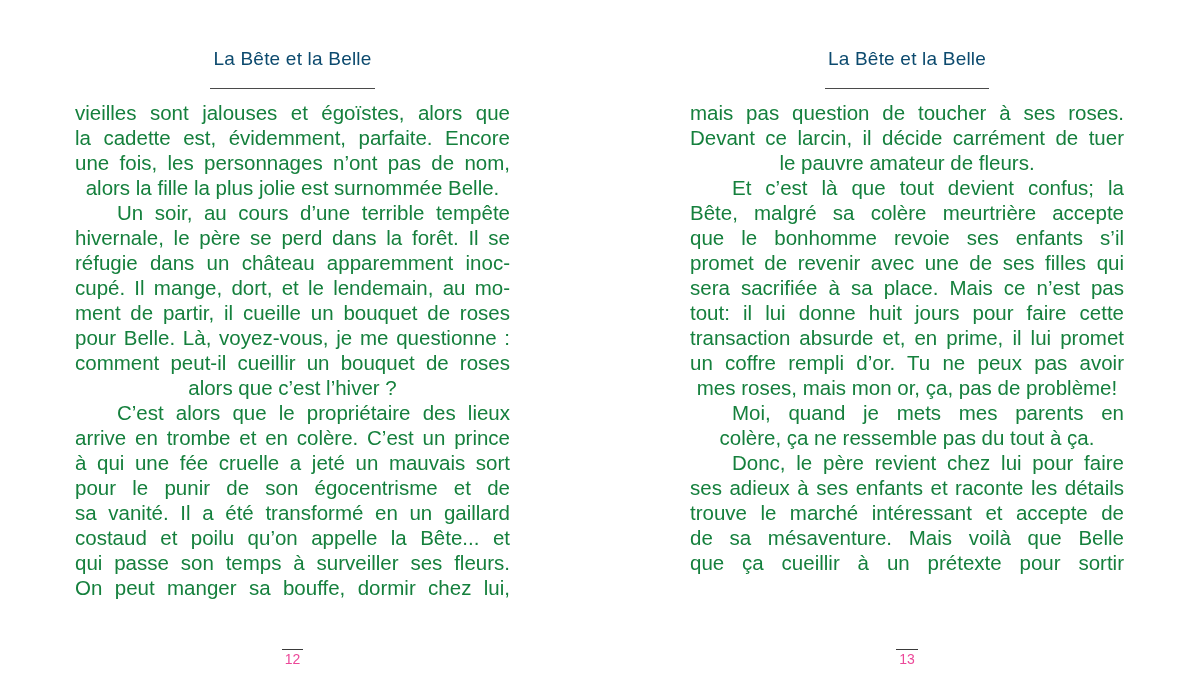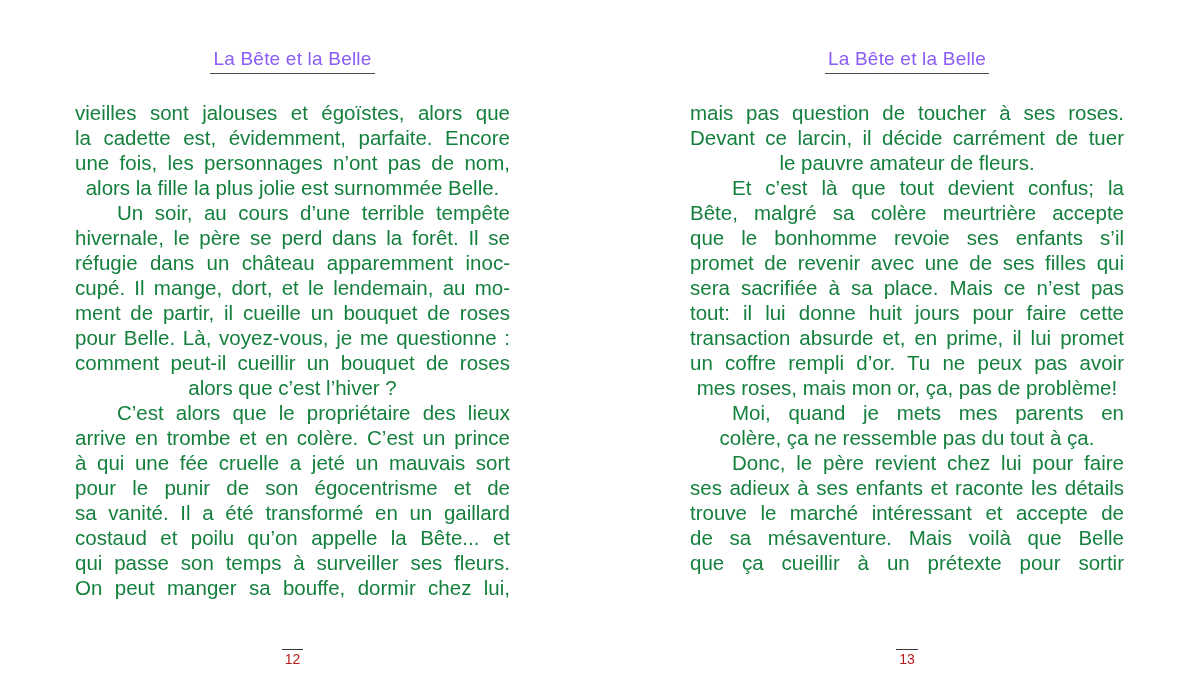--- a/index.html
+++ b/index.html
@@ -34,22 +34,22 @@
     top: 48px;
     left: 0;
     width: 100%;
     text-align: center;
   }
   .running-head {
     display: inline-block;
     font-size: 19px;
     line-height: 21px;
     letter-spacing: 0.2px;
-    color: #8b5cf6;
-    padding: 0 3px 4px 3px;
+    color: #0c4a6e;
+    padding: 0 3px 19px 3px;
     border-bottom: 1.5px solid #4a4a4a;
   }
 
   .body-text {
     position: absolute;
     top: 100px;
     left: 0;
     width: 100%;
     font-size: 20.5px;
     line-height: 25px;
@@ -78,21 +78,21 @@
     position: absolute;
     top: 649px;
     left: 0;
     width: 100%;
     text-align: center;
   }
   .folio {
     display: inline-block;
     font-size: 14px;
     line-height: 15px;
-    color: #b91c1c;
+    color: #ec4899;
     padding: 2px 3px 0 3px;
     border-top: 1.5px solid #3a3a3a;
   }
 </style>
 </head>
 <body>
 
 <div class="spread">
 
   <section class="page page-left">

